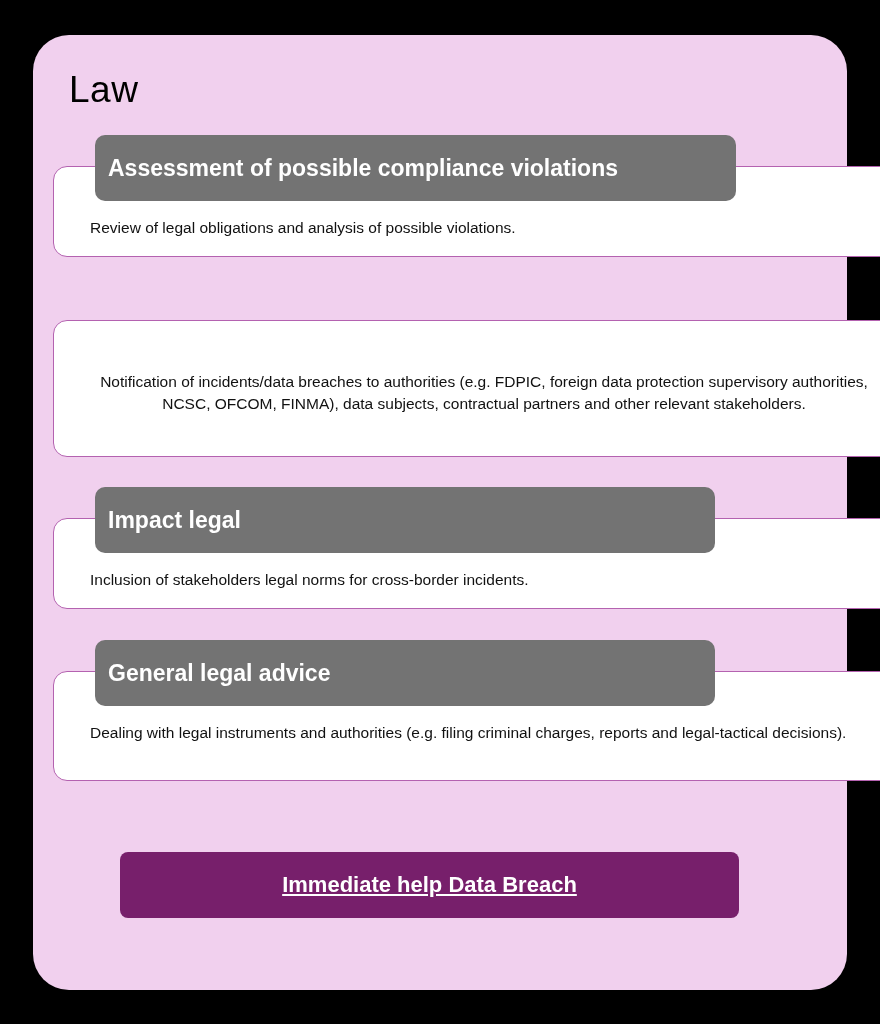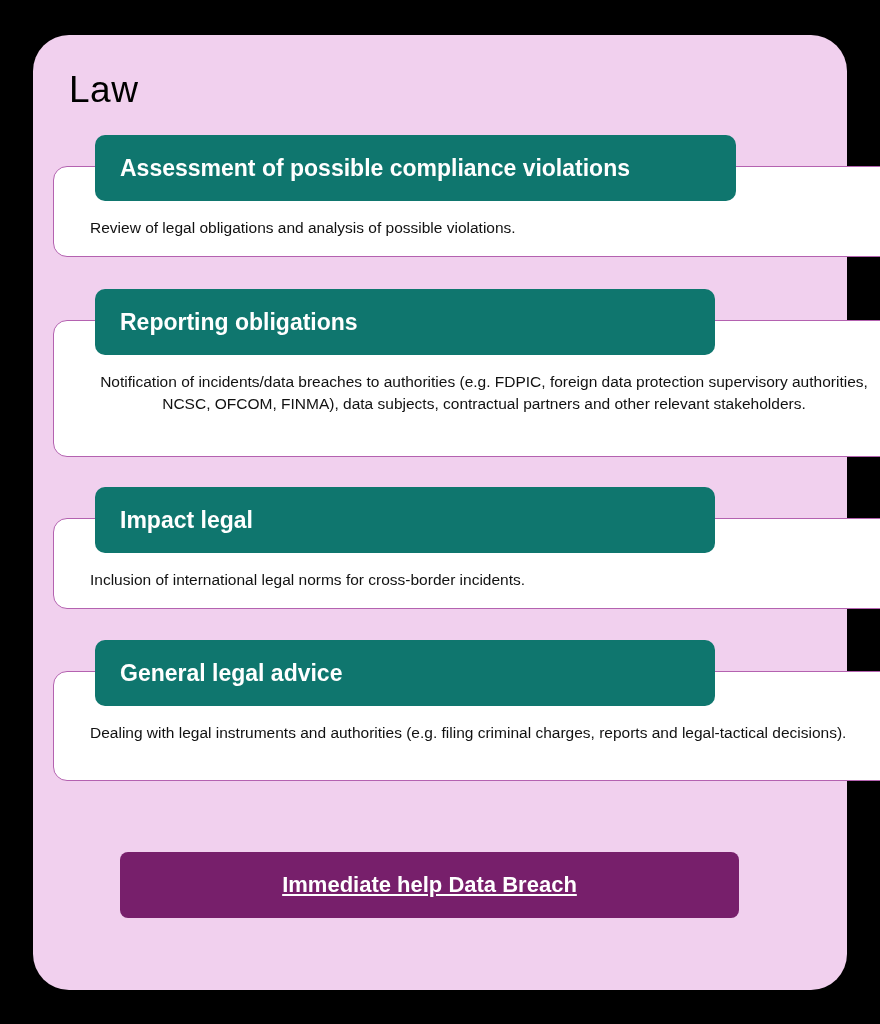--- a/index.html
+++ b/index.html
@@ -16,23 +16,23 @@
     position: absolute; left: 36px; top: 34px; margin: 0;
     font-size: 37px; font-weight: normal; color: #000; letter-spacing: 0.5px;
   }
   .card {
     position: absolute; left: 20px; width: 856px;
     background: #ffffff; border: 1.5px solid #b462b0; border-radius: 14px;
     box-sizing: border-box;
   }
   .card-head {
     position: absolute; left: 62px;
-    background: #0f766e; border-radius: 10px; color: #fff;
+    background: #737373; border-radius: 10px; color: #fff;
     font-weight: bold; font-size: 23px; box-sizing: border-box;
-    padding: 0 25px; display: flex; align-items: center;
+    padding: 0 13px; display: flex; align-items: center;
   }
   .card-body {
     position: absolute; left: 36px; right: 30px;
     font-size: 15.5px; line-height: 22px; color: #111;
   }
   .cta {
     position: absolute; left: 87px; top: 817px; width: 619px; height: 66px;
     background: #771f6b; border-radius: 8px; color: #fff;
     font-weight: bold; font-size: 22px; display: flex;
     align-items: center; justify-content: center; cursor: pointer; text-decoration: underline;
@@ -45,24 +45,23 @@
   <h1 class="title">Law</h1>
 
   <div class="card" style="top:131px;height:91px;">
     <div class="card-body" style="top:50px;">Review of legal obligations and analysis of possible violations.</div>
   </div>
   <div class="card-head" style="top:100px;width:641px;height:66px;">Assessment of possible compliance violations</div>
 
   <div class="card" style="top:285px;height:137px;text-align:center;">
     <div class="card-body" style="top:50px;">Notification of incidents/data breaches to authorities (e.g. FDPIC, foreign data protection supervisory authorities, NCSC, OFCOM, FINMA), data subjects, contractual partners and other relevant stakeholders.</div>
   </div>
-  <div class="card-head" style="top:254px;width:620px;height:66px;">Reporting obligations</div>
 
   <div class="card" style="top:483px;height:91px;">
-    <div class="card-body" style="top:50px;">Inclusion of international legal norms for cross-border incidents.</div>
+    <div class="card-body" style="top:50px;">Inclusion of stakeholders legal norms for cross-border incidents.</div>
   </div>
   <div class="card-head" style="top:452px;width:620px;height:66px;">Impact legal</div>
 
   <div class="card" style="top:636px;height:110px;">
     <div class="card-body" style="top:50px;">Dealing with legal instruments and authorities (e.g. filing criminal charges, reports and legal-tactical decisions).</div>
   </div>
   <div class="card-head" style="top:605px;width:620px;height:66px;">General legal advice</div>
 
   <div class="cta">Immediate help Data Breach</div>
 </div>

